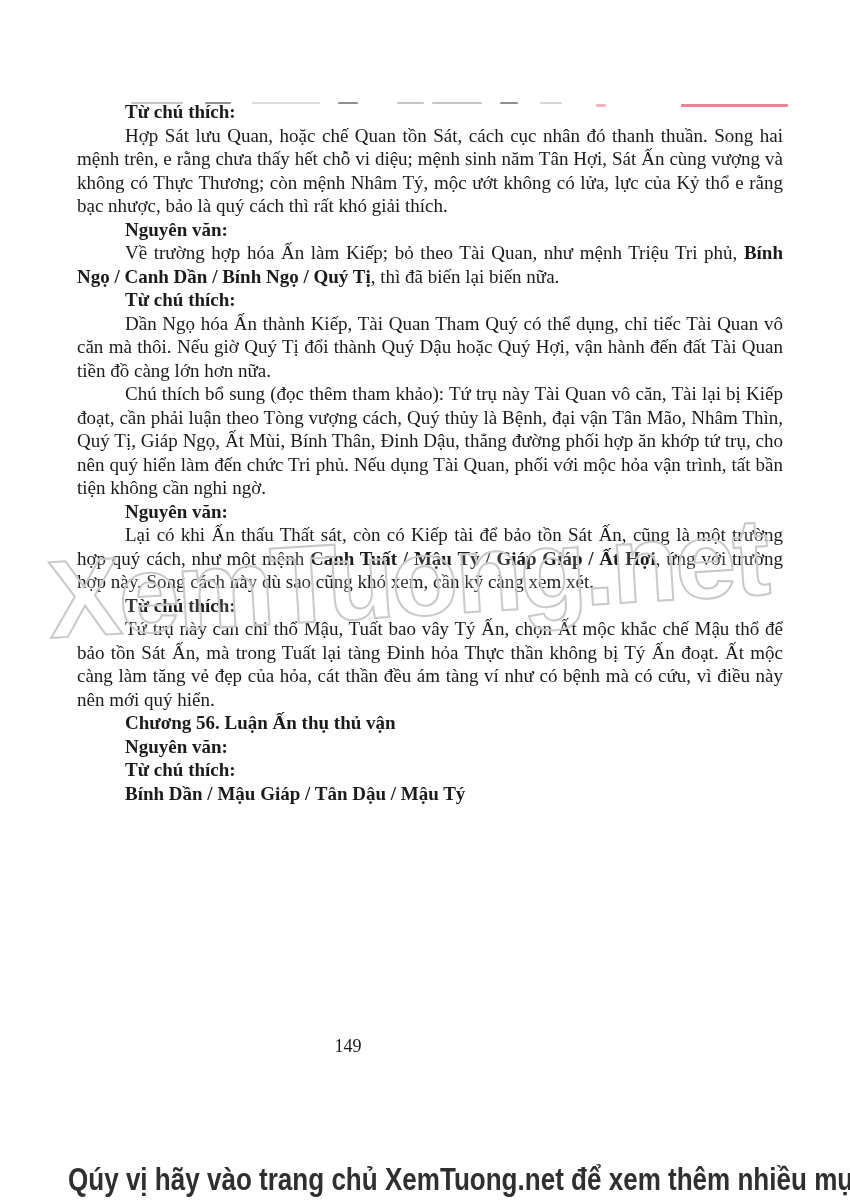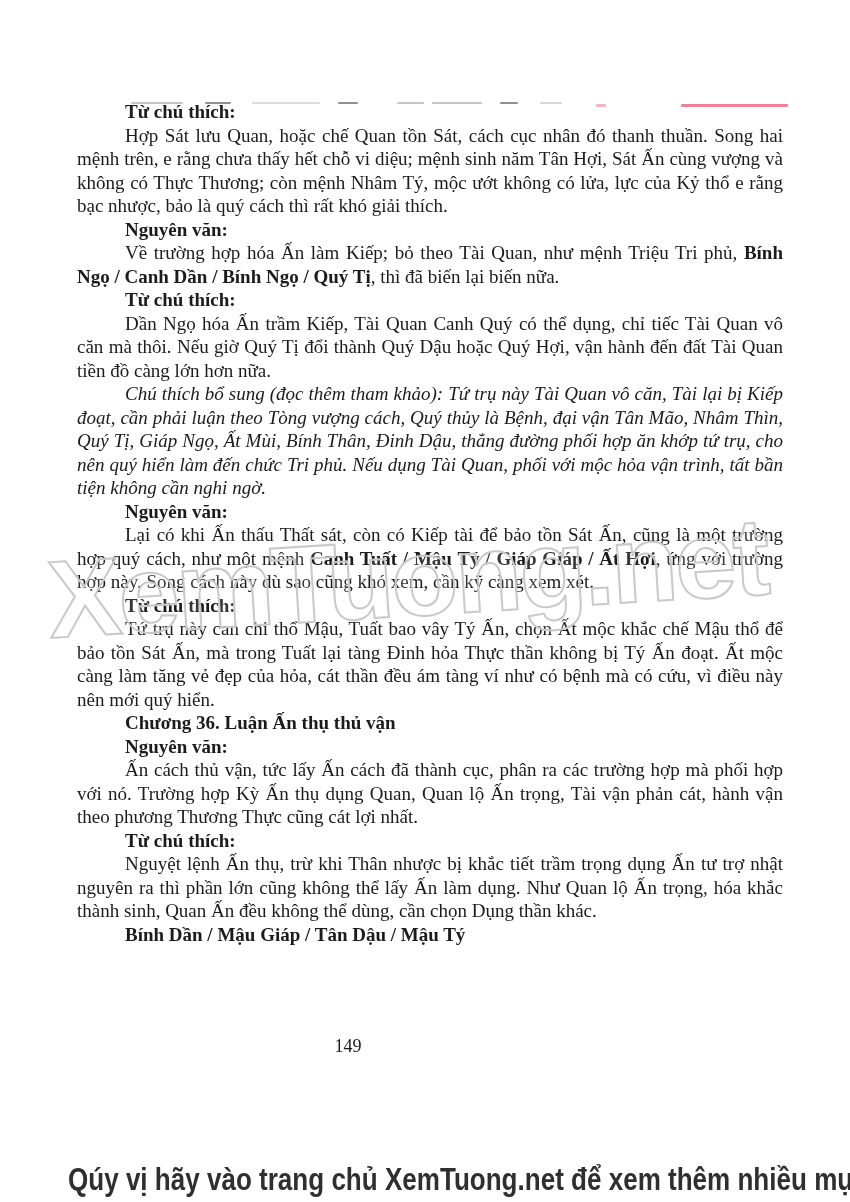--- a/index.html
+++ b/index.html
@@ -32,21 +32,21 @@
   }
 
   
   .doc{
     position:absolute;left:77px;top:100px;width:706px;z-index:1;
     font-size:19px;line-height:23.5px;
   }
   .doc p{margin:0;}
   .para{text-indent:48px;text-align:justify;margin-bottom:2px;}
   .shead{font-weight:bold;text-indent:48px;margin-top:5px;margin-bottom:3px;}
-  .italic{font-style:italic;}
+  .italic{}
   .bold{font-weight:bold;}
   .chapter-rule{
     font-weight:bold;text-indent:48px;margin-top:8px;
     padding-bottom:5px;border-bottom:1.5px solid var(--rule);
   }
   .chapter{font-weight:bold;text-indent:48px;margin-top:12px;margin-bottom:2px;}
 
   .page-number{
     position:absolute;top:1036px;left:0;width:696px;text-align:center;
     font-size:18px;z-index:1;
@@ -78,36 +78,34 @@
 <div class="watermark">XemTuong.net</div>
 
 <div class="doc">
   <p class="shead">Từ chú thích:</p>
   <p class="para">Hợp Sát lưu Quan, hoặc chế Quan tồn Sát, cách cục nhân đó thanh thuần. Song hai mệnh trên, e rằng chưa thấy hết chỗ vi diệu; mệnh sinh năm Tân Hợi, Sát Ấn cùng vượng và không có Thực Thương; còn mệnh Nhâm Tý, mộc ướt không có lửa, lực của Kỷ thổ e rằng bạc nhược, bảo là quý cách thì rất khó giải thích.</p>
 
   <p class="shead">Nguyên văn:</p>
   <p class="para"><span>Về trường hợp hóa Ấn làm Kiếp; bỏ theo Tài Quan, như mệnh Triệu Tri phủ, </span><span class="bold">Bính Ngọ / Canh Dần / Bính Ngọ / Quý Tị</span><span>, thì đã biến lại biến nữa.</span></p>
 
   <p class="shead">Từ chú thích:</p>
-  <p class="para">Dần Ngọ hóa Ấn trầm Kiếp, Tài Quan Canh Quý có thể dụng, chỉ tiếc Tài Quan vô căn mà thôi. Nếu giờ Quý Tị đổi thành Quý Dậu hoặc Quý Hợi, vận hành đến đất Tài Quan tiền đồ càng lớn hơn nữa.</p>
+  <p class="para">Dần Ngọ hóa Ấn thành Kiếp, Tài Quan Tham Quý có thể dụng, chỉ tiếc Tài Quan vô căn mà thôi. Nếu giờ Quý Tị đổi thành Quý Dậu hoặc Quý Hợi, vận hành đến đất Tài Quan tiền đồ càng lớn hơn nữa.</p>
 
   <p class="para italic">Chú thích bổ sung (đọc thêm tham khảo): Tứ trụ này Tài Quan vô căn, Tài lại bị Kiếp đoạt, cần phải luận theo Tòng vượng cách, Quý thủy là Bệnh, đại vận Tân Mão, Nhâm Thìn, Quý Tị, Giáp Ngọ, Ất Mùi, Bính Thân, Đinh Dậu, thẳng đường phối hợp ăn khớp tứ trụ, cho nên quý hiển làm đến chức Tri phủ. Nếu dụng Tài Quan, phối với mộc hỏa vận trình, tất bần tiện không cần nghi ngờ.</p>
 
   <p class="shead">Nguyên văn:</p>
   <p class="para"><span>Lại có khi Ấn thấu Thất sát, còn có Kiếp tài để bảo tồn Sát Ấn, cũng là một trường hợp quý cách, như một mệnh </span><span class="bold">Canh Tuất / Mậu Tý / Giáp Giáp / Ất Hợi</span><span>, ứng với trường hợp này. Song cách này dù sao cũng khó xem, cần kỹ càng xem xét.</span></p>
 
   <p class="shead">Từ chú thích:</p>
   <p class="para">Tứ trụ này can chi thổ Mậu, Tuất bao vây Tý Ấn, chọn Ất mộc khắc chế Mậu thổ để bảo tồn Sát Ấn, mà trong Tuất lại tàng Đinh hỏa Thực thần không bị Tý Ấn đoạt. Ất mộc càng làm tăng vẻ đẹp của hỏa, cát thần đều ám tàng ví như có bệnh mà có cứu, vì điều này nên mới quý hiển.</p>
 
-  <p class="chapter">Chương 36. Luận Ấn thụ thủ vận</p>
+  <p class="chapter">Chương 56. Luận Ấn thụ thủ vận</p>
 
   <p class="shead">Nguyên văn:</p>
-  <p class="para">Ấn cách thủ vận, tức lấy Ấn cách đã thành cục, phân ra các trường hợp mà phối hợp với nó. Trường hợp Kỳ Ấn thụ dụng Quan, Quan lộ Ấn trọng, Tài vận phản cát, hành vận theo phương Thương Thực cũng cát lợi nhất.</p>
 
   <p class="shead">Từ chú thích:</p>
-  <p class="para">Nguyệt lệnh Ấn thụ, trừ khi Thân nhược bị khắc tiết trầm trọng dụng Ấn tư trợ nhật nguyên ra thì phần lớn cũng không thể lấy Ấn làm dụng. Như Quan lộ Ấn trọng, hóa khắc thành sinh, Quan Ấn đều không thể dùng, cần chọn Dụng thần khác.</p>
 
   <p class="para bold">Bính Dần / Mậu Giáp / Tân Dậu / Mậu Tý</p>
 </div>
 
 <div class="page-number">149</div>
 
 <div class="footer">Qúy vị hãy vào trang chủ XemTuong.net để xem thêm nhiều mục hay khác</div>
 
 </body></html>

